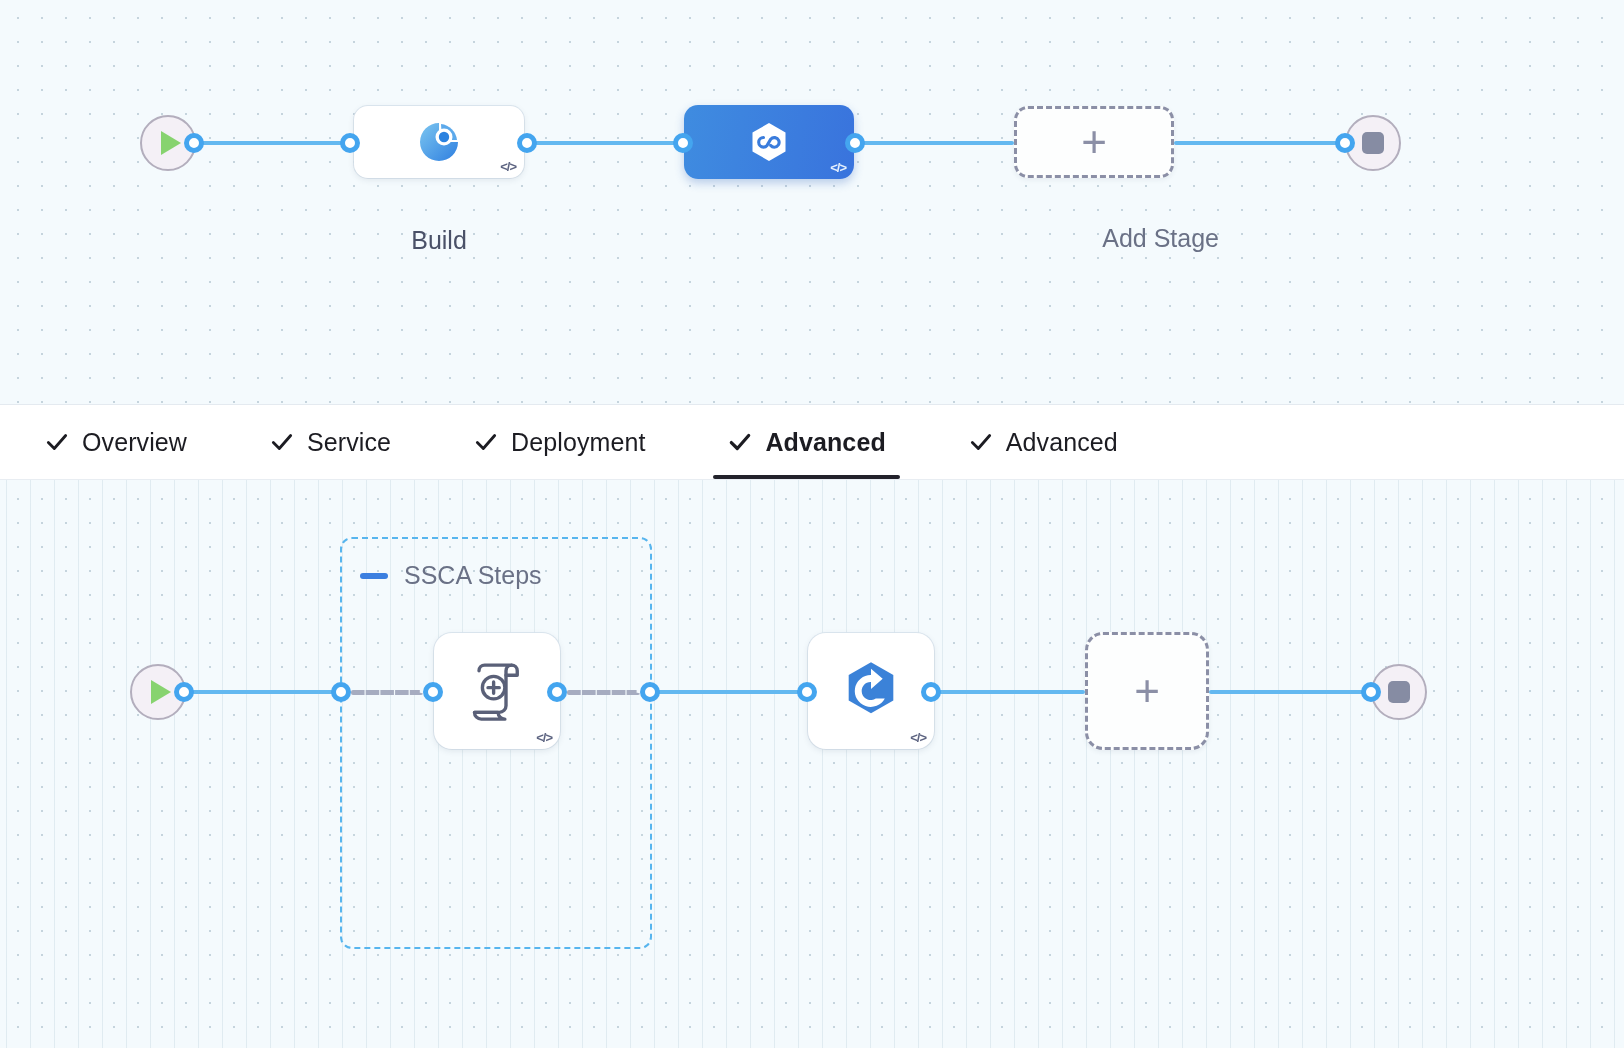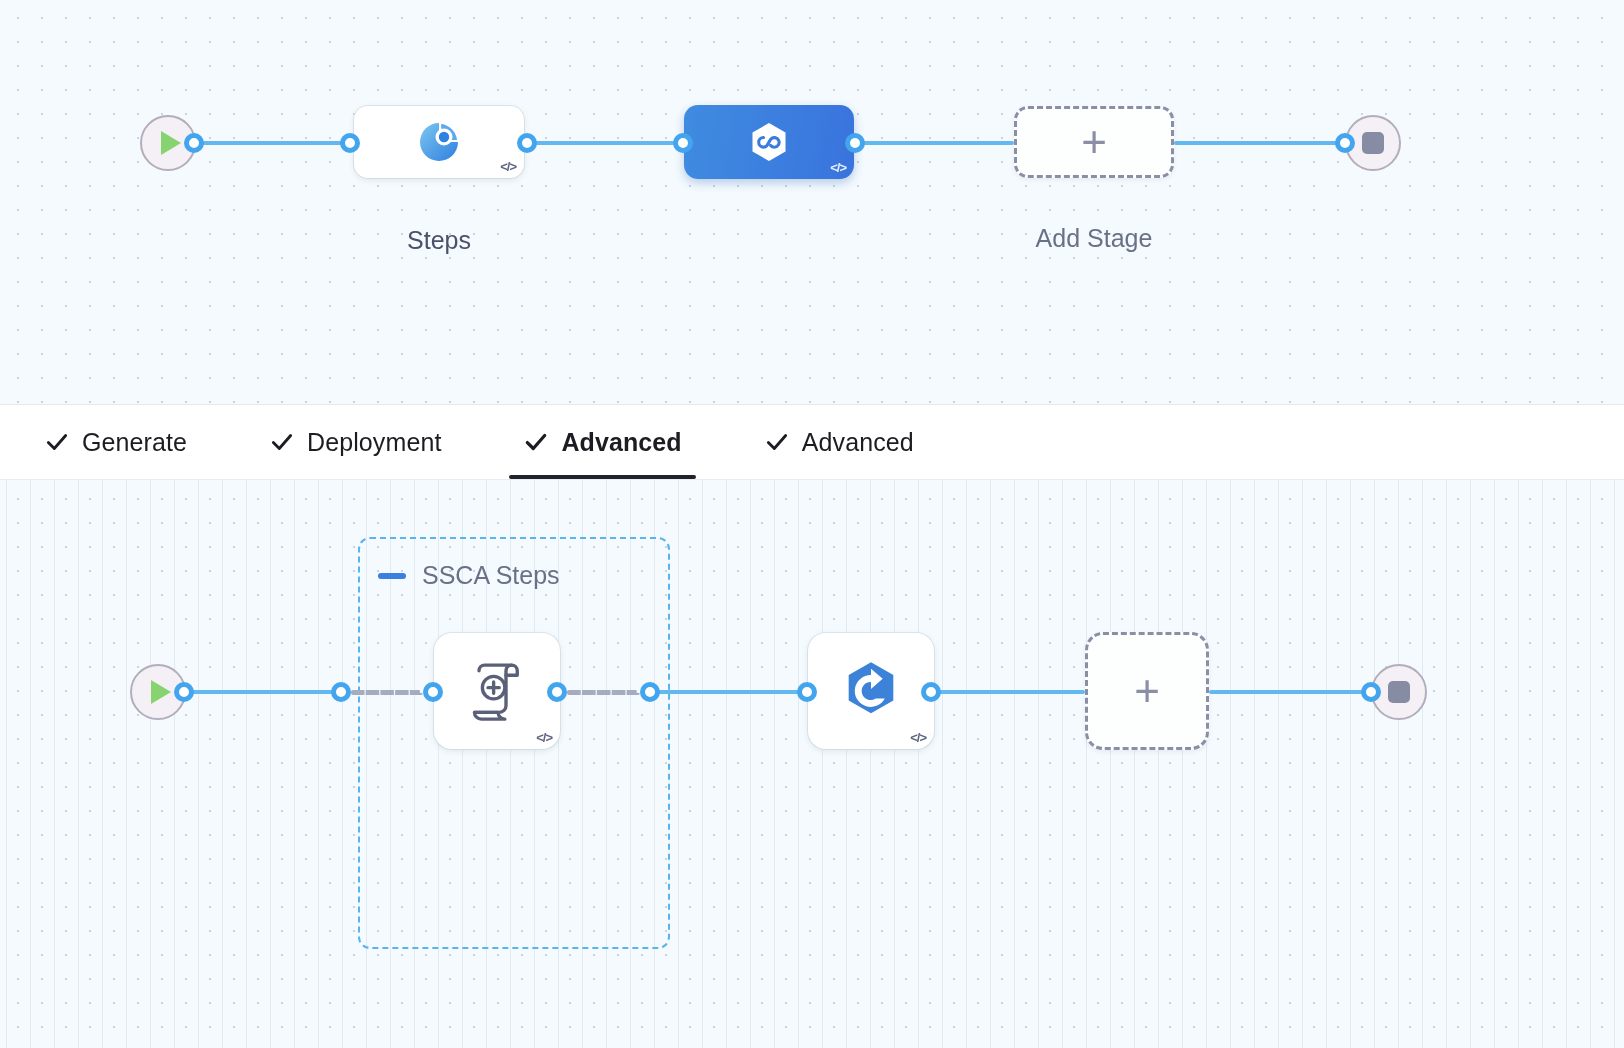--- a/index.html
+++ b/index.html
@@ -73,21 +73,21 @@
     font-family: "Liberation Sans", sans-serif; letter-spacing: -1px;
   }
   .code-badge.on-blue { color: #e7f1fd; }
   .plus-glyph { font-size: 44px; color: #8b8fa6; line-height: 1; font-weight: 300; }
 
   .node-label {
     position: absolute; text-align: center;
     font-size: 25px; color: #4a5168; line-height: 40px;
     white-space: pre-line; pointer-events: none;
   }
-  .node-label.muted { color: #6a7186; }
+  .node-label.muted { color: #6a7186; text-align: right; }
 
   
   .terminal {
     position: absolute; width: 56px; height: 56px; border-radius: 50%;
     background: #f4f0f6; border: 2px solid #b3aebd;
     display: flex; align-items: center; justify-content: center;
   }
   .tri { width: 0; height: 0; border-left: 20px solid #87d36f;
          border-top: 12px solid transparent; border-bottom: 12px solid transparent;
          margin-left: 5px; }
@@ -141,21 +141,21 @@
             </linearGradient>
           </defs>
           <path d="M24 5 A19 19 0 1 0 43 24 L24 24 Z" fill="url(#pieg)"></path>
           <path d="M26 6 A18 18 0 0 1 42 22 L27 22 Z" fill="#3f9ae8" opacity=".85"></path>
           <circle cx="29" cy="19" r="8.5" fill="#ffffff"></circle>
           <circle cx="29" cy="19" r="5.2" fill="#2b82e0"></circle>
         </svg>
         <span class="code-badge">&lt;/&gt;</span>
       </div>
     </div>
-    <div class="node-label" style="left:314px; top:220px; width:250px;">Steps</div>
+    <div class="node-label" style="left:314px; top:220px; width:250px;">Build</div>
 
     <div class="dot" style="left:517px; top:133px;"></div>
     <div class="link" style="left:531px; top:141px; width:150px;"></div>
     <div class="dot" style="left:673px; top:133px;"></div>
 
     <div class="node" style="left:684px; top:105px;">
       <div class="node-box grad" style="width:170px; height:74px;">
         <svg width="50" height="50" viewBox="0 0 50 50">
           <path d="M25 6 L41.5 15.5 L41.5 34.5 L25 44 L8.5 34.5 L8.5 15.5 Z" fill="#ffffff"></path>
           <g fill="none" stroke="#3a7cdc" stroke-width="3.1" stroke-linecap="round">
@@ -178,26 +178,32 @@
 
     <div class="link" style="left:1174px; top:141px; width:176px;"></div>
     <div class="dot" style="left:1335px; top:133px;"></div>
     <div class="terminal" style="left:1345px; top:115px;">
       <div class="stopsq"></div>
     </div>
   </div>
 
   <div id="tab-bar">
 
-
-    <div class="tab">
-      <svg class="check" viewBox="0 0 24 24">
-        <path d="M4 12.5 L9.5 18 L20 6" fill="none" stroke="#1c1c22" stroke-width="2.6" stroke-linecap="round" stroke-linejoin="round"></path>
-      </svg>
-      <span class="tab-label">Generate</span>
+    <div class="tab">
+      <svg class="check" viewBox="0 0 24 24">
+        <path d="M4 12.5 L9.5 18 L20 6" fill="none" stroke="#1c1c22" stroke-width="2.6" stroke-linecap="round" stroke-linejoin="round"></path>
+      </svg>
+      <span class="tab-label">Overview</span>
+    </div>
+
+    <div class="tab">
+      <svg class="check" viewBox="0 0 24 24">
+        <path d="M4 12.5 L9.5 18 L20 6" fill="none" stroke="#1c1c22" stroke-width="2.6" stroke-linecap="round" stroke-linejoin="round"></path>
+      </svg>
+      <span class="tab-label">Service</span>
     </div>
 
     <div class="tab">
       <svg class="check" viewBox="0 0 24 24">
         <path d="M4 12.5 L9.5 18 L20 6" fill="none" stroke="#1c1c22" stroke-width="2.6" stroke-linecap="round" stroke-linejoin="round"></path>
       </svg>
       <span class="tab-label">Deployment</span>
     </div>
 
     <div class="tab active">
@@ -210,21 +216,21 @@
     <div class="tab">
       <svg class="check" viewBox="0 0 24 24">
         <path d="M4 12.5 L9.5 18 L20 6" fill="none" stroke="#1c1c22" stroke-width="2.6" stroke-linecap="round" stroke-linejoin="round"></path>
       </svg>
       <span class="tab-label">Advanced</span>
     </div>
   </div>
 
   <div class="canvas" id="step-canvas">
 
-    <div id="ssca-group" style="left:358px; top:58px; width:312px; height:412px;">
+    <div id="ssca-group" style="left:340px; top:58px; width:312px; height:412px;">
       <div class="group-head">
         <span class="minus-icon"></span>
         <span class="group-title">SSCA Steps</span>
       </div>
     </div>
 
     <div class="terminal" style="left:130px; top:185px;">
       <div class="tri"></div>
     </div>
     <div class="dot" style="left:174px; top:203px;"></div>

